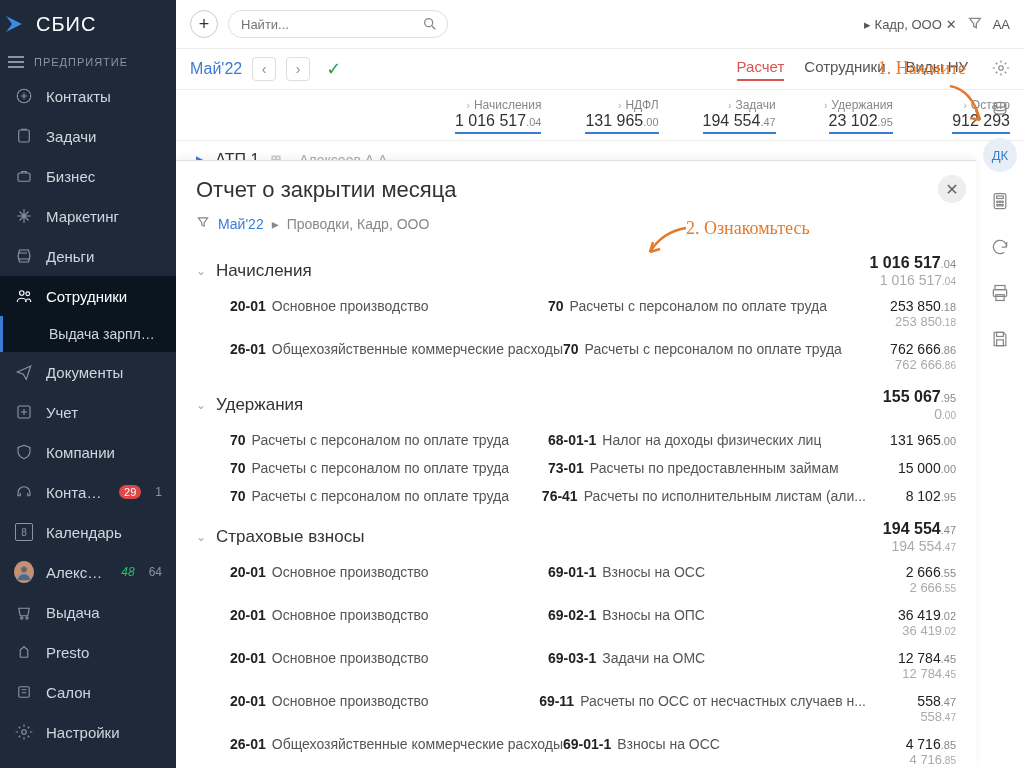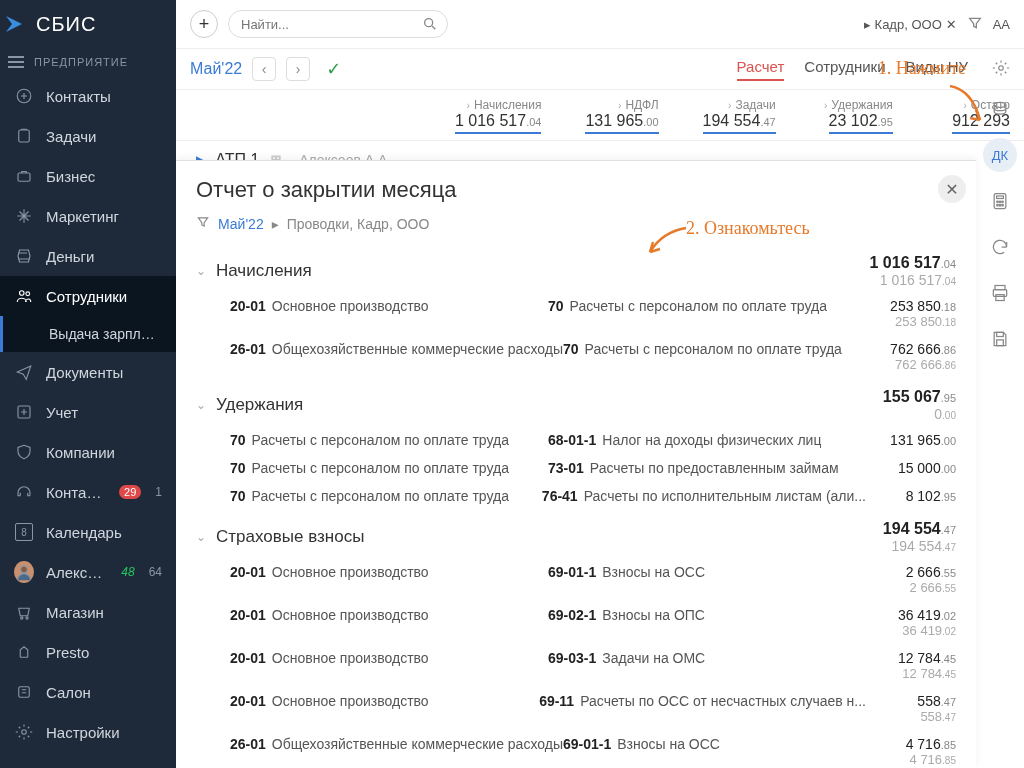--- a/index.html
+++ b/index.html
@@ -223,21 +223,21 @@
       <span class="badge-gray-txt">64</span>
     </div>
     <div class="nav-item">
       <span class="nav-icon">
           <svg viewBox="0 0 24 24">
             <path d="M5 7h14l-2 10H7z"></path>
             <circle cx="9" cy="20" r="1.5"></circle>
             <circle cx="16" cy="20" r="1.5"></circle>
           </svg>
         </span>
-      <span class="nav-label">Магазин</span>
+      <span class="nav-label">Выдача</span>
     </div>
     <div class="nav-item">
       <span class="nav-icon">
           <svg viewBox="0 0 24 24">
             <path d="M7 19V9l5-4 5 4v10M7 19h10"></path>
           </svg>
         </span>
       <span class="nav-label">Presto</span>
     </div>
     <div class="nav-item">

